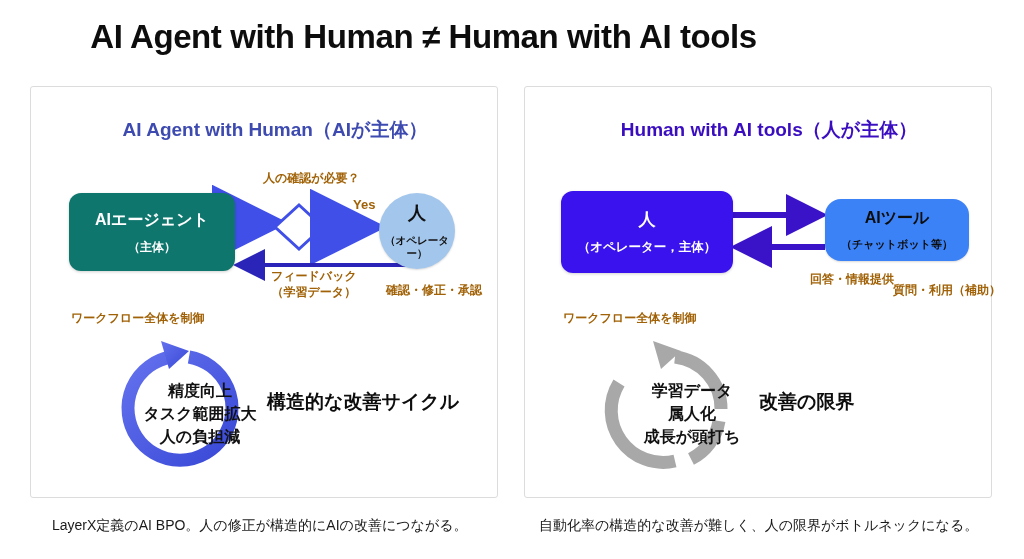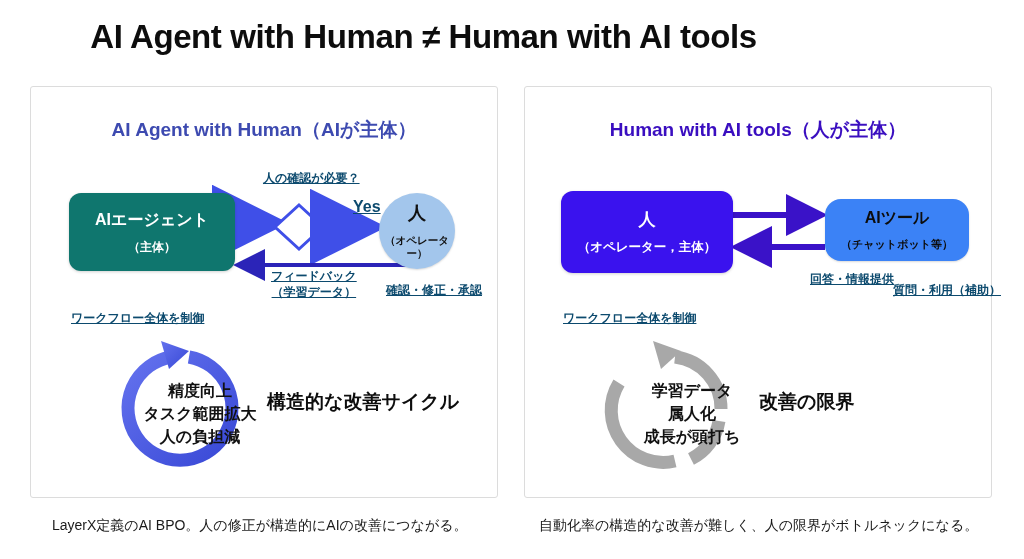--- a/index.html
+++ b/index.html
@@ -33,20 +33,21 @@
   
   .panel {
     position: absolute;
     top: 86px;
     width: 468px;
     height: 412px;
     border: 1px solid #dcdcdc;
     border-radius: 3px;
     background: #ffffff;
     box-sizing: border-box;
+    padding-left: 11px;
   }
   #panel-left  { left: 30px; }
   #panel-right { left: 524px; }
 
   .panel-heading {
     position: absolute;
     top: 30px;
     width: 100%;
     text-align: center;
     font-size: 19px;
@@ -113,30 +114,29 @@
     box-shadow: 0 1px 2px rgba(0,0,0,0.15);
   }
   #ai-tool-box .main { font-size: 16px; color: #0d0d0d;}
   #ai-tool-box .sub  { font-size: 11px; color: #0d0d0d;}
 
   
   .lbl {
     position: absolute;
     font-size: 12px;
     font-weight: 700;
-    color: #0c4a6e;
+    color: #a16207;
     white-space: nowrap;
     line-height: 1.25;
     text-align: center;
-    text-decoration: underline;
   }
   .lbl.two-line { line-height: 1.3; }
 
   #lbl-need-check    { left: 232px; top: 84px; }
-  #lbl-yes          { left: 322px; top: 110px; font-size: 16px; text-align: center; }
+  #lbl-yes          { left: 322px; top: 110px; font-size: 13px; text-align: center; }
   #lbl-feedback     { left: 240px; top: 182px; }
   #lbl-approve      { left: 355px; top: 196px; }
   #lbl-ctrl-left    { left: 40px;  top: 224px; }
 
   #lbl-answer       { left: 285px; top: 185px; }
   #lbl-ask          { left: 368px; top: 196px; }
   #lbl-ctrl-right   { left: 38px;  top: 224px; }
 
   
   .cycle-wrap { position: absolute; }

